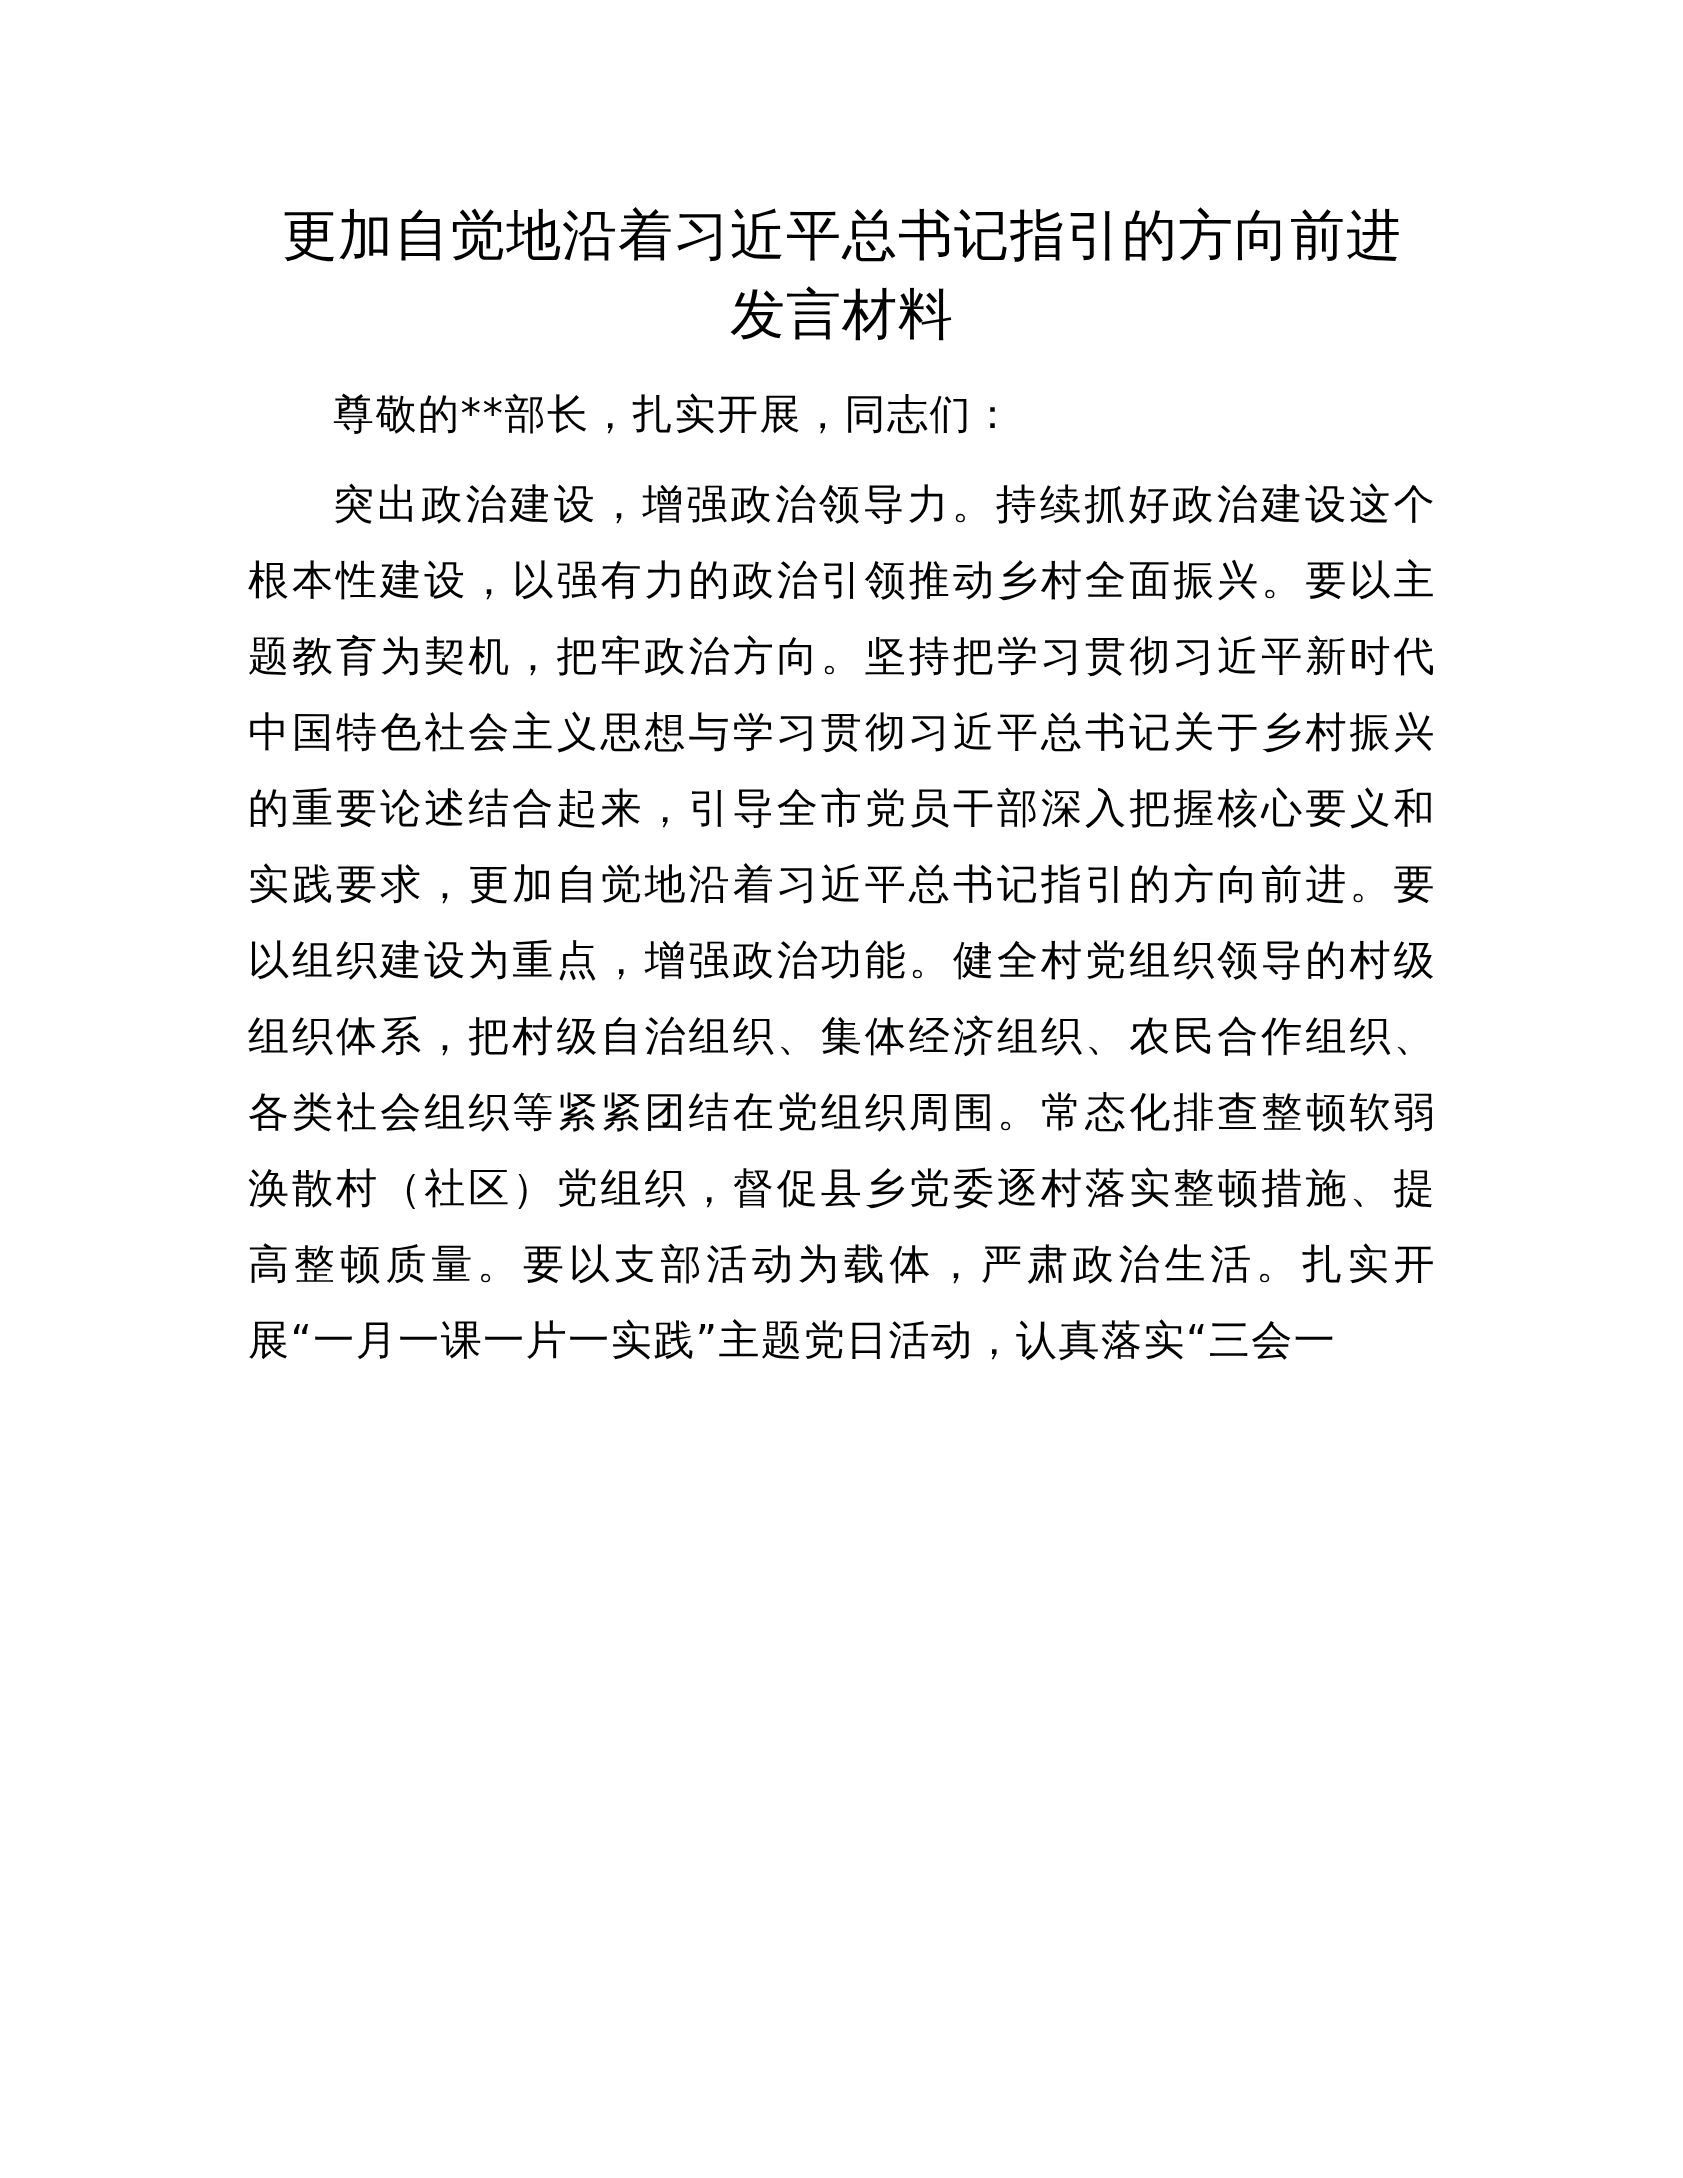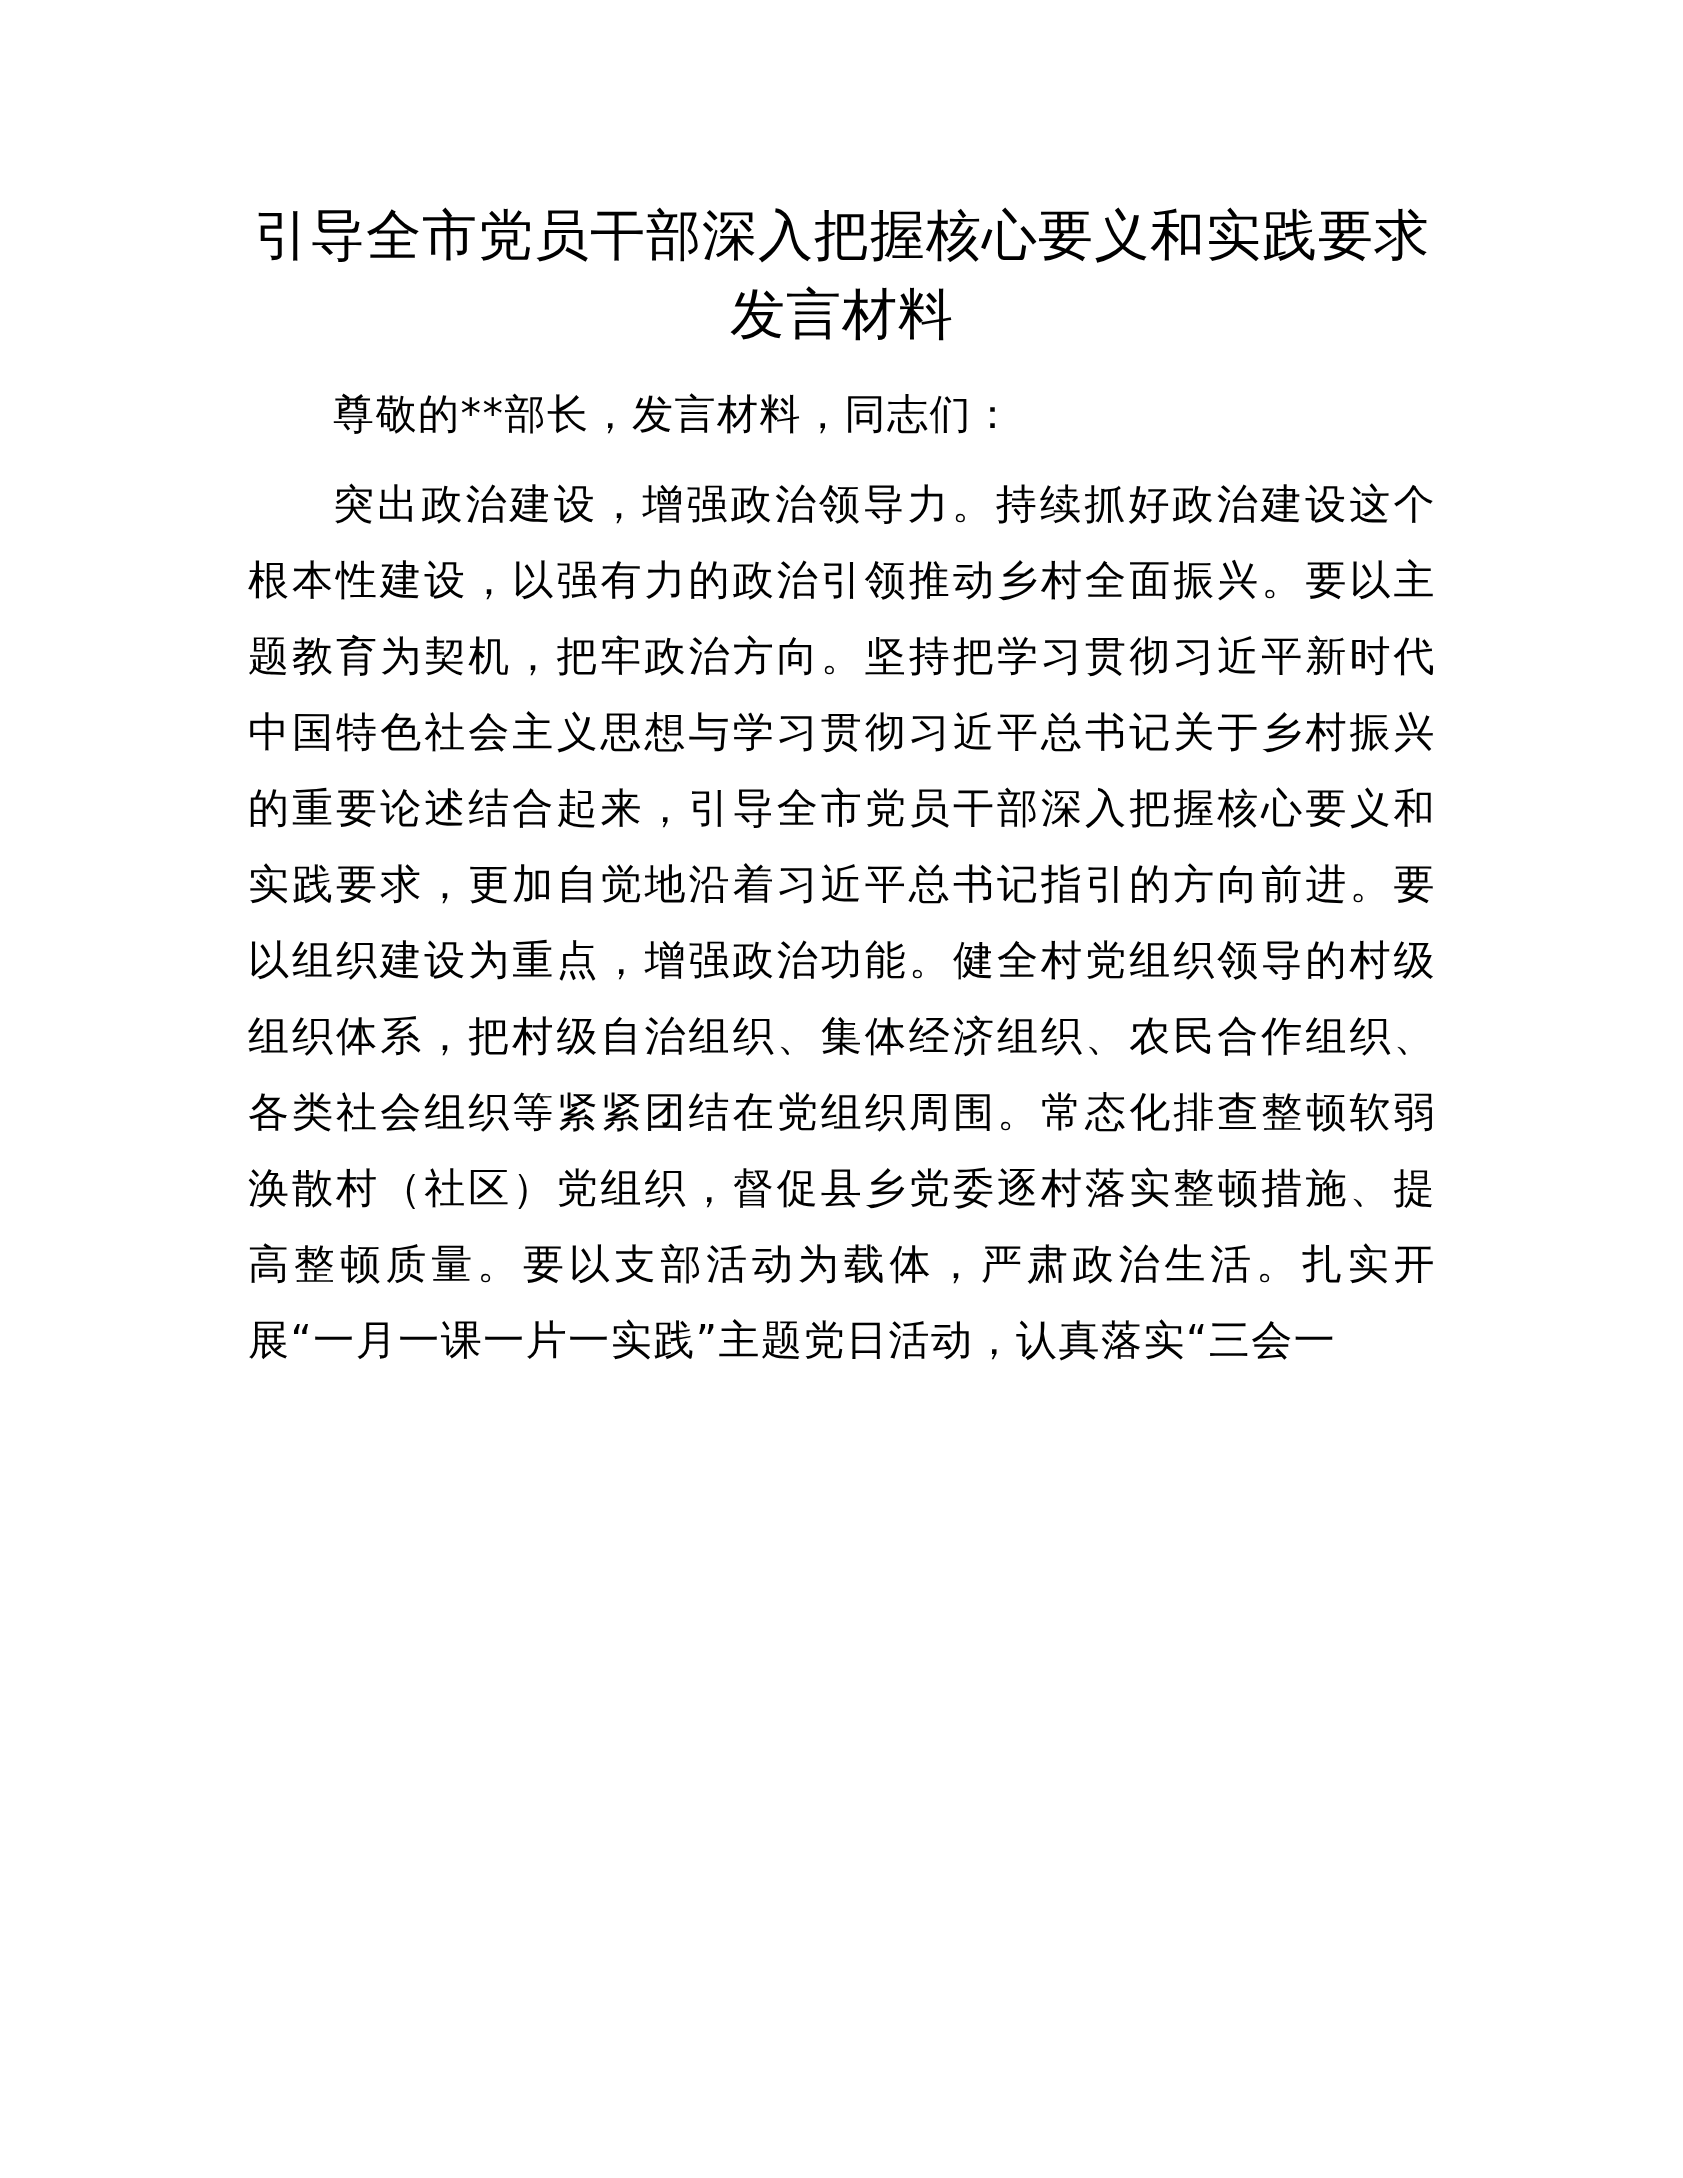--- a/index.html
+++ b/index.html
@@ -49,22 +49,22 @@
     text-align: justify;
   }
   .para.salutation { margin-bottom: 14px; }
   .para.p1 { margin-bottom: 14px; }
 </style>
 </head>
 <body>
 
 <div class="page">
   <h1 class="title">
-    <span>引导全市党员干部深入把握核心要义和实践要求</span>
+    <span>更加自觉地沿着习近平总书记指引的方向前进</span>
     <span>发言材料</span>
   </h1>
 
   <div class="body-text">
-    <p class="para salutation">尊敬的**部长，发言材料，同志们：</p>
+    <p class="para salutation">尊敬的**部长，扎实开展，同志们：</p>
     <p class="para p2">突出政治建设，增强政治领导力。持续抓好政治建设这个根本性建设，以强有力的政治引领推动乡村全面振兴。要以主题教育为契机，把牢政治方向。坚持把学习贯彻习近平新时代中国特色社会主义思想与学习贯彻习近平总书记关于乡村振兴的重要论述结合起来，引导全市党员干部深入把握核心要义和实践要求，更加自觉地沿着习近平总书记指引的方向前进。要以组织建设为重点，增强政治功能。健全村党组织领导的村级组织体系，把村级自治组织、集体经济组织、农民合作组织、各类社会组织等紧紧团结在党组织周围。常态化排查整顿软弱涣散村（社区）党组织，督促县乡党委逐村落实整顿措施、提高整顿质量。要以支部活动为载体，严肃政治生活。扎实开展“一月一课一片一实践”主题党日活动，认真落实“三会一</p>
   </div>
 </div>
 
 
 </body></html>

